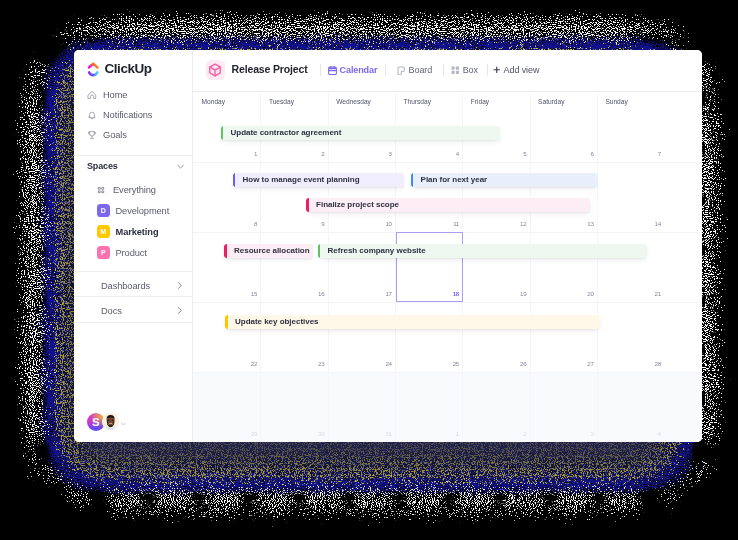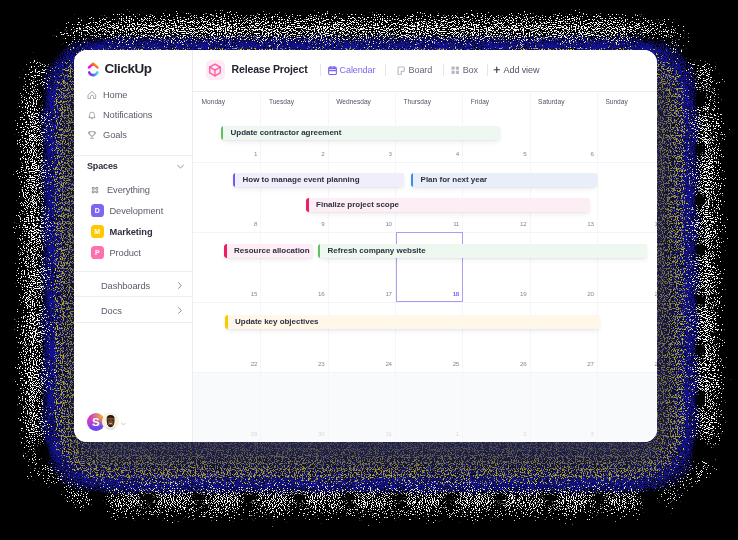--- a/index.html
+++ b/index.html
@@ -4,22 +4,22 @@
 <style>
   html,body{margin:0;padding:0;}
   body{width:738px;height:540px;background:#000;overflow:hidden;
        font-family:"Liberation Sans",sans-serif;}
   *{-webkit-font-smoothing:antialiased;}
   #stage{position:relative;width:738px;height:540px;overflow:hidden;}
 
   
   #glowsvg{position:absolute;left:0;top:0;}
 
-  #window{position:absolute;left:74px;top:50px;width:583px;height:392px;
-          background:#fff;border-radius:13px;overflow:hidden;display:flex;}
+  #window{position:absolute;left:74px;top:50px;width:628px;height:392px;
+          background:#fff;border-radius:5px;overflow:hidden;display:flex;}
 
   
   #sidebar{width:119px;height:100%;background:#fff;border-right:1px solid #ececf1;
            position:relative;box-sizing:border-box;flex:0 0 119px;}
   .logo{position:absolute;left:13px;top:12px;display:flex;align-items:center;gap:5px;}
   .logo-mark{width:12.5px;height:16px;position:relative;display:block;}
   .logo-text{font-size:13.5px;font-weight:700;color:#21242f;letter-spacing:-.45px;line-height:1;position:relative;top:-1px;}
 
   .navlist{position:absolute;left:0;top:35px;width:100%;}
   .navitem{display:flex;align-items:center;height:20px;padding-left:12px;box-sizing:border-box;}
@@ -27,21 +27,21 @@
   .navicon{width:11px;height:11px;margin-right:6px;display:flex;align-items:center;justify-content:center;}
   .navlabel{font-size:9.3px;color:#5a5c6c;letter-spacing:-.1px;}
 
   .divider{position:absolute;left:0;width:100%;height:1px;background:#ececf1;}
 
   .spaces-head{position:absolute;left:13px;display:flex;align-items:center;width:98px;}
   .spaces-title{font-size:9px;font-weight:700;color:#2b2d3c;letter-spacing:-.15px;}
   .chev{margin-left:auto;}
 
   .splist{position:absolute;left:0;width:100%;}
-  .spitem{display:flex;align-items:center;height:21px;padding-left:17px;box-sizing:border-box;}
+  .spitem{display:flex;align-items:center;height:21px;padding-left:23px;box-sizing:border-box;}
   .badge{width:12.5px;height:12.5px;border-radius:3.6px;display:flex;align-items:center;
          justify-content:center;font-size:7px;font-weight:700;color:#fff;margin-right:6px;flex:0 0 12.5px;}
   .splabel{font-size:9.3px;color:#5a5c6c;letter-spacing:-.1px;}
   .splabel.on{color:#2c2e3f;font-weight:700;}
 
   .secitem{position:absolute;left:0;width:100%;height:25px;display:flex;align-items:center;
            padding-left:27px;box-sizing:border-box;}
   .seclabel{font-size:9.3px;color:#5a5c6c;letter-spacing:-.1px;}
   .secchev{margin-left:auto;margin-right:8px;display:flex;}
 
@@ -59,21 +59,21 @@
   
   #main{flex:1;position:relative;background:#fff;}
   #topbar{height:41px;position:relative;}
   .proj-ico{position:absolute;left:12.6px;top:10.4px;width:19.7px;height:19.6px;border-radius:5.2px;
             background:#fdeaf2;display:flex;align-items:center;justify-content:center;}
   .proj-name{position:absolute;left:38.6px;top:14.3px;font-size:10.5px;font-weight:700;
              color:#23242f;letter-spacing:-.15px;line-height:11px;}
   .vsep{position:absolute;top:14.3px;width:1px;height:11.6px;background:#e5e5eb;}
   .vico{position:absolute;display:flex;align-items:center;}
   .vlabel{position:absolute;font-size:9px;line-height:10px;color:#636576;letter-spacing:-.1px;}
-  .vlabel.on{color:#7b68ee;font-weight:400;text-align:center;}
+  .vlabel.on{color:#7b68ee;font-weight:700;text-align:center;}
 
   
   #grid{position:absolute;left:0;right:0;top:41px;bottom:0;border-top:1px solid #ececf1;}
   .vline{position:absolute;top:0;bottom:0;width:1px;background:#f5f5fa;}
   .hline{position:absolute;left:0;right:0;height:1px;background:#f3f3f8;}
   .dayname{position:absolute;font-size:6.6px;color:#53556a;letter-spacing:0px;line-height:7px;}
   .datenum{position:absolute;font-size:6.2px;color:#85879a;text-align:right;line-height:7px;letter-spacing:-.3px;}
   .datenum.muted{color:#d8dae2;}
   .datenum.today{color:#7b68ee;font-weight:700;}
   .lastrow{position:absolute;left:0;right:0;background:#f9fafc;}

